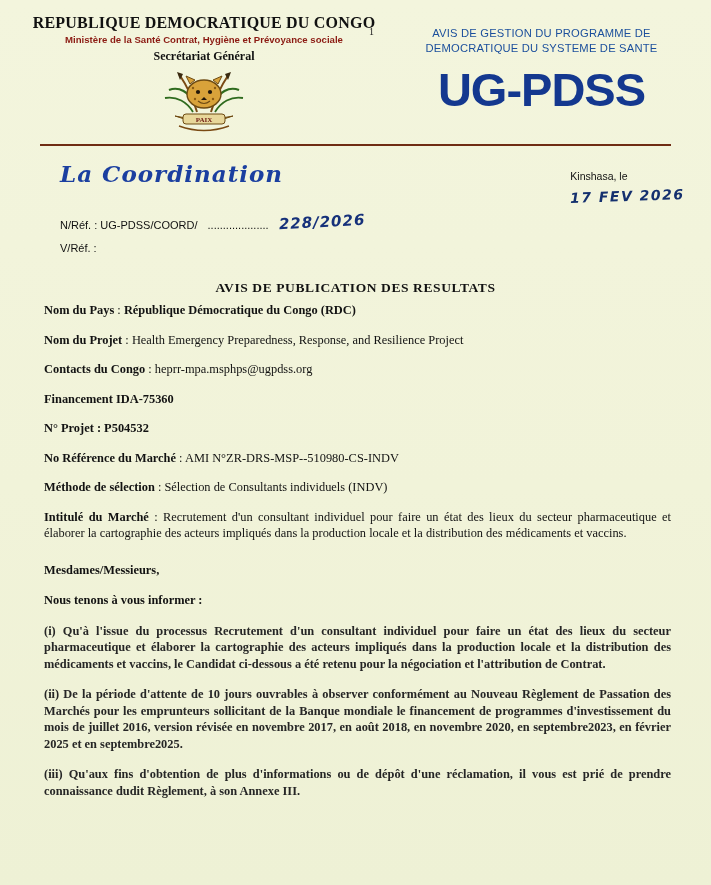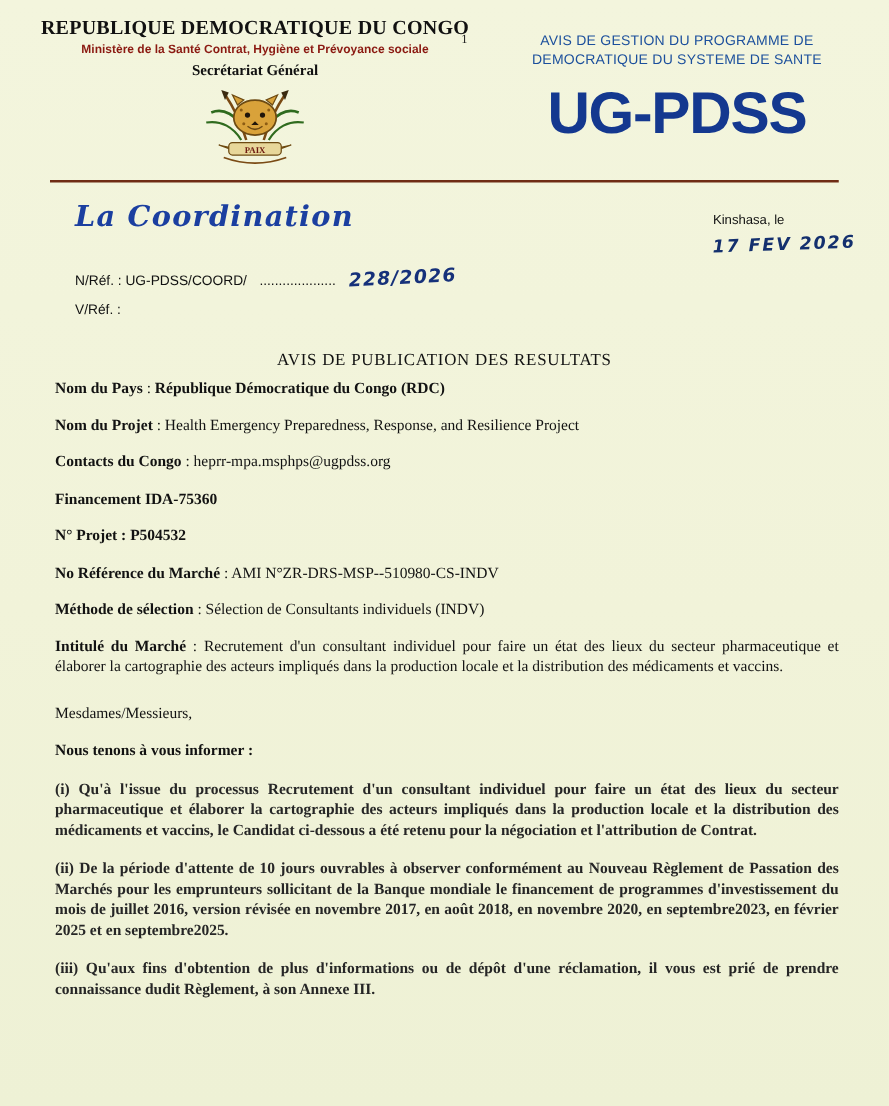--- a/index.html
+++ b/index.html
@@ -159,21 +159,21 @@
     font-size: 15px;
     color: #16317a;
     transform: rotate(-3deg) translateY(-3px);
     letter-spacing: 1px;
   }
 
   
   .doc-title {
     text-align: center;
     font-family: "Liberation Serif", serif;
-    font-weight: normal;
+    font-weight: bold;
     font-size: 13.5px;
     letter-spacing: .6px;
     margin-top: 26px;
   }
 
   
   .body {
     padding: 0 40px 0 44px;
     margin-top: 6px;
     font-size: 12.4px;
@@ -184,21 +184,21 @@
     margin-bottom: 2px;
   }
   .fld.gap { margin-top: 13px; }
   .fld b { font-weight: bold; }
   .para {
     margin-top: 14px;
     text-align: justify;
     font-weight: bold;
   }
   .salut {
-    font-weight: normal;
+    font-weight: bold;
     margin-top: 20px;
   }
 
   
   .ink-soft { color: #262626; }
 </style>
 </head>
 <body>
 
 <div class="page">

